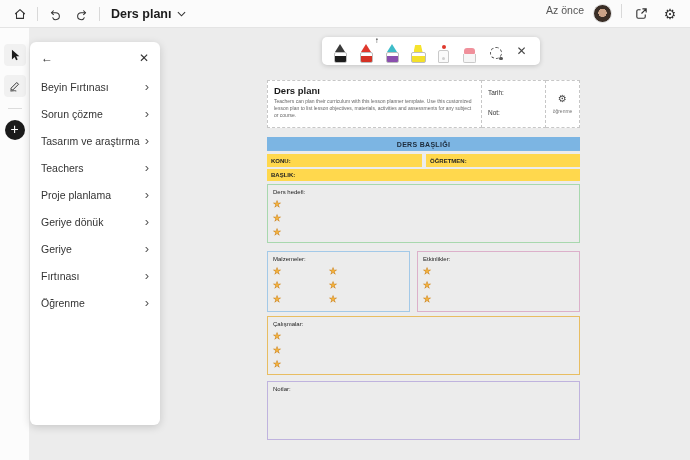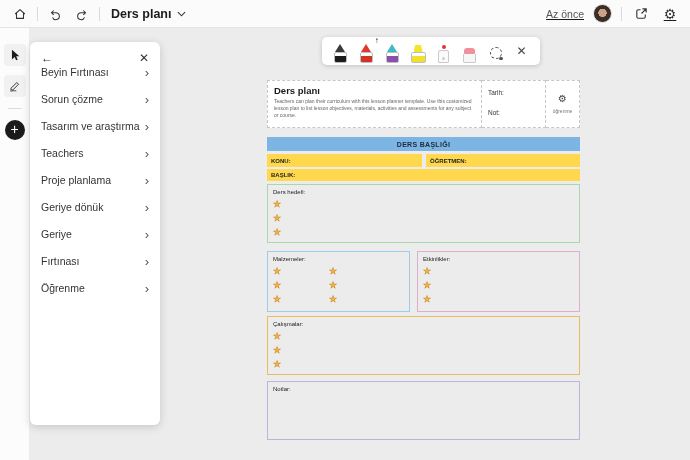--- a/index.html
+++ b/index.html
@@ -4,21 +4,21 @@
 <style>
   * { margin:0; padding:0; box-sizing:border-box; }
   html,body { width:690px; height:460px; overflow:hidden; }
   body { font-family:"Liberation Sans","DejaVu Sans",sans-serif; position:relative;
          background:#ececec; color:#1b1b1b; }
 
   
   .topbar { position:absolute; top:0; left:0; right:0; height:28px; background:#fbfbfb;
             border-bottom:1px solid #e4e4e4; display:flex; align-items:center; padding:0 10px; z-index:30; }
   .tb-left { display:flex; align-items:center; gap:7px; }
-  .tb-right { margin-left:auto; display:flex; align-items:center; gap:9px;text-decoration:underline; }
+  .tb-right { margin-left:auto; display:flex; gap:9px; }
   .tb-btn { width:20px; height:20px; display:flex; align-items:center; justify-content:center;
             border-radius:3px; cursor:pointer; }
   .tb-sep { width:1px; height:14px; background:#d9d9d9; }
   .tb-title { font-size:12.5px; font-weight:bold; color:#1b1b1b; display:flex; align-items:center;
               gap:6px; cursor:pointer; padding:2px 4px; }
   .tb-status { font-size:10.5px; color:#555; }
   .avatar { width:19px; height:19px; border-radius:50%; border:1px solid #dcdcdc; cursor:pointer;
             background:radial-gradient(circle at 50% 46%, #caa287 0 33%, #3a2e26 34%); }
 
   
@@ -30,21 +30,21 @@
   .rail-sep { width:14px; height:1px; background:#dcdcdc; margin:2px 0; }
   .rail-plus { width:20px; height:20px; border-radius:50%; background:#1b1b1b; color:#fff;
                font-size:14px; line-height:18px; text-align:center; cursor:pointer; }
 
   
   .panel { position:absolute; left:30px; top:42px; width:130px; height:383px; background:#fff;
            border-radius:6px; box-shadow:0 2px 8px rgba(0,0,0,.16); z-index:25; padding:8px 0; }
   .panel-head { display:flex; justify-content:space-between; align-items:center; padding:0 11px; height:16px; }
   .panel-icon { font-size:12px; color:#333; cursor:pointer; line-height:1; }
   .panel-title { font-size:15px; font-weight:bold; padding:10px 11px 8px; color:#111; }
-  .tpl-item { height:27px; display:flex; align-items:flex-start; justify-content:space-between;
+  .tpl-item { height:27px; display:flex; align-items:flex-end; justify-content:space-between;
               padding:0 11px; font-size:10.5px; color:#333; cursor:pointer; }
   .tpl-chev { font-size:13px; color:#555; line-height:1; }
 
   
   .pen-toolbar { position:absolute; left:322px; top:37px; width:218px; height:28px; background:#fff;
                  border-radius:5px; box-shadow:0 1px 5px rgba(0,0,0,.18); display:flex; align-items:flex-end;
                  justify-content:center; gap:5px; padding:0 8px 2px; z-index:25; }
   .tool { width:23px; height:24px; display:flex; align-items:flex-end; justify-content:center;
           position:relative; cursor:pointer; }
   .marker { display:flex; flex-direction:column; align-items:center; }

